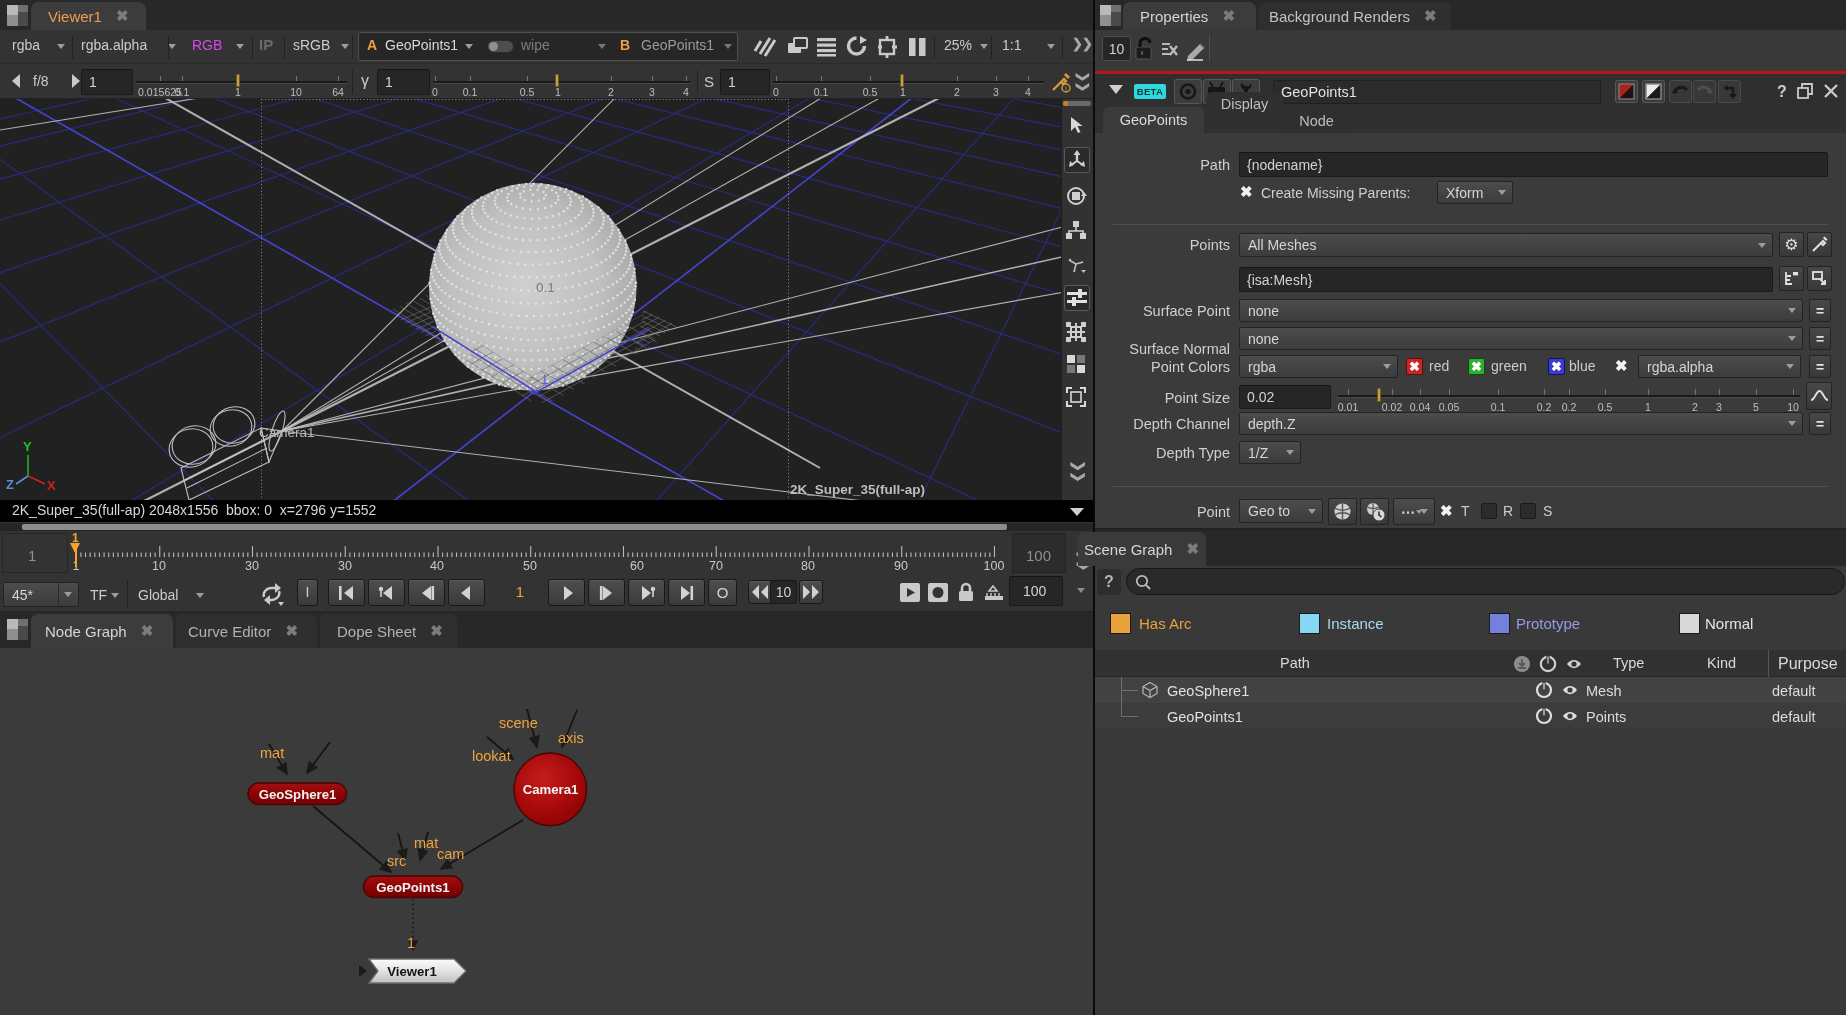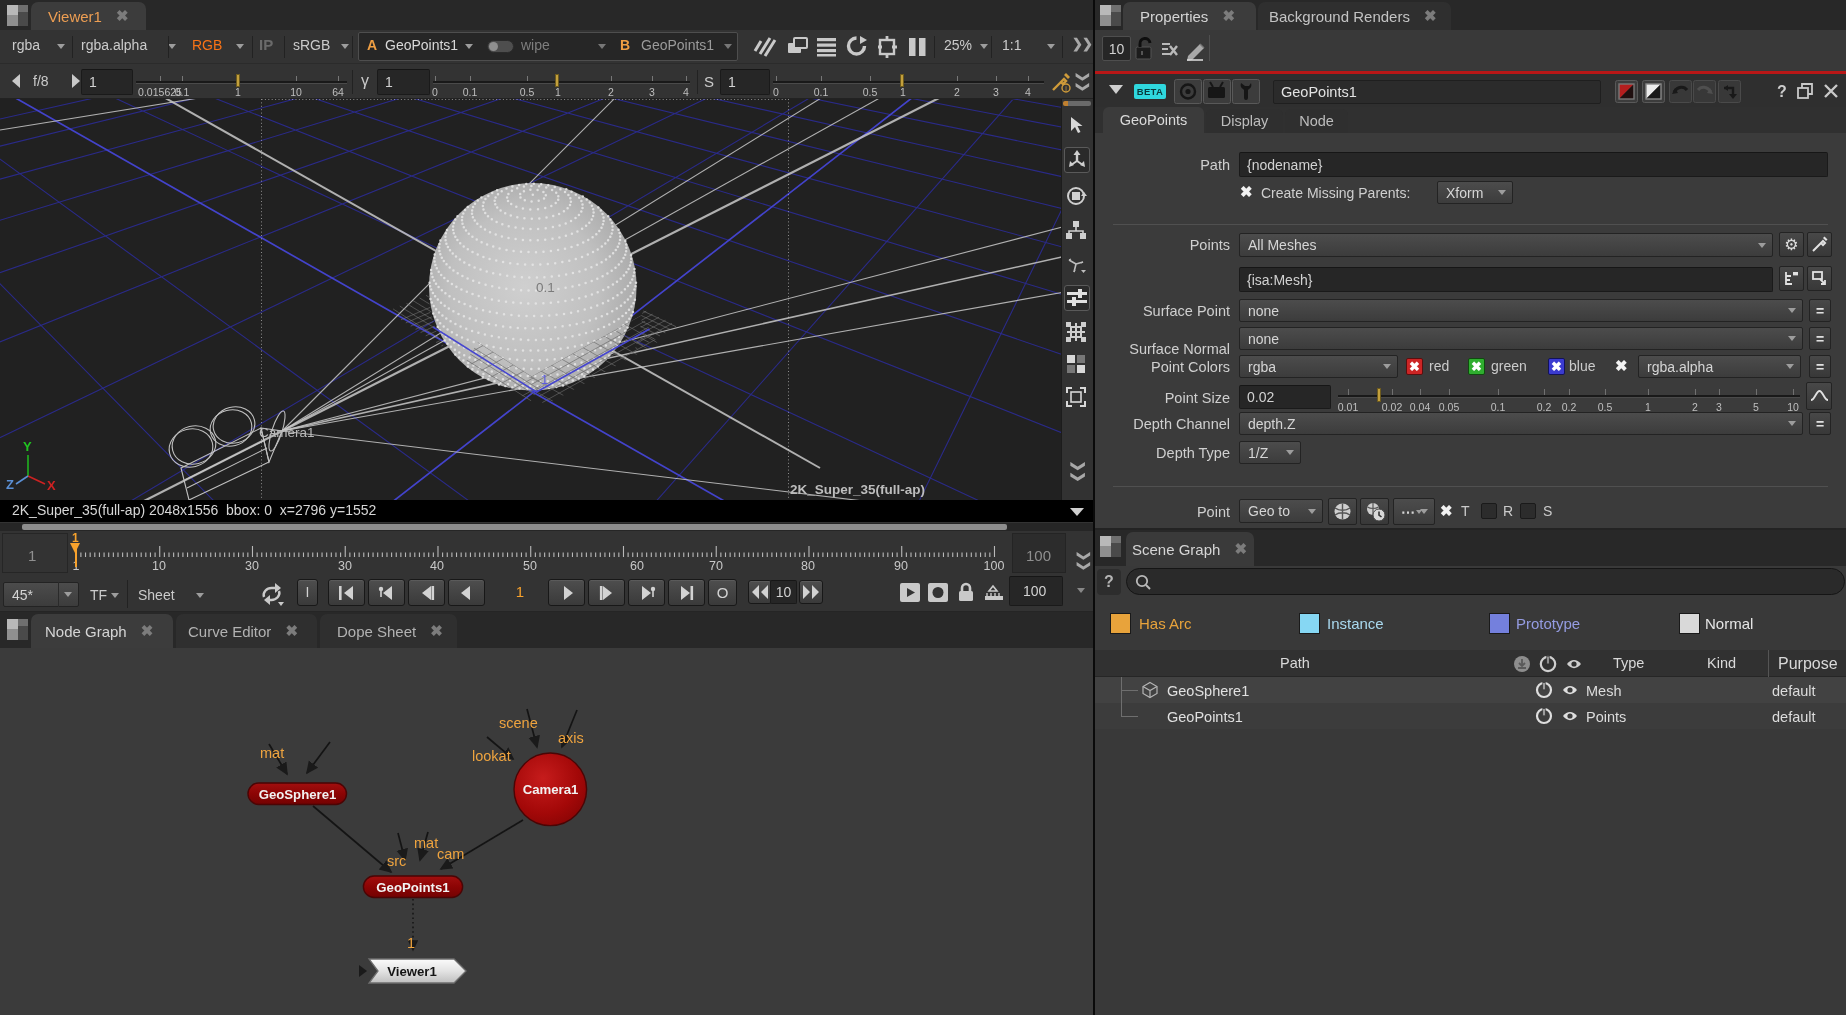--- a/index.html
+++ b/index.html
@@ -38,21 +38,21 @@
     <span style="color:#ed9e53;font-size:15px">Viewer1</span>
     <span class="x">✖</span>
   </div>
 <div class="ab" style="left:0;top:30px;width:1093px;height:34px;background:#333333;border-bottom:1px solid #2b2b2b"></div>
 <div class="ab txt" style="left:12px;top:37px;color:#cbcbcb;font-size:14px">rgba</div>
 <div class="ab arr" style="left:57px;top:44px"></div>
 <div class="ab sep" style="left:72px;top:36px;height:22px"></div>
 <div class="ab txt" style="left:81px;top:37px;color:#cbcbcb;font-size:14px">rgba.alpha</div>
 <div class="ab arr" style="left:168px;top:44px"></div>
 <div class="ab sep" style="left:168px;top:36px;height:22px"></div>
-<div class="ab txt" style="left:192px;top:37px;color:#f97316;font-size:14px">RGB</div>
+<div class="ab txt" style="left:192px;top:37px;color:#d946ef;font-size:14px">RGB</div>
 <div class="ab arr" style="left:236px;top:44px"></div>
 <div class="ab sep" style="left:252px;top:36px;height:22px"></div>
 <div class="ab txt" style="left:259px;top:36px;color:#6a6a6a;font-size:15px;font-weight:bold">IP</div>
 <div class="ab sep" style="left:284px;top:36px;height:22px"></div>
 <div class="ab txt" style="left:293px;top:37px;color:#cbcbcb;font-size:14px">sRGB</div>
 <div class="ab arr" style="left:341px;top:44px"></div>
 <div class="ab sep" style="left:352px;top:36px;height:22px"></div>
 <div class="ab" style="left:358px;top:32px;width:380px;height:29px;background:#262626;border:1px solid #4e4e4e;border-radius:2px"></div>
 <div class="ab txt" style="left:367px;top:37px;color:#f09f43;font-weight:bold">A</div>
 <div class="ab txt" style="left:385px;top:37px;color:#d8d8d8">GeoPoints1</div>
@@ -564,21 +564,21 @@
 <div class="ab" style="left:72px;top:531px;color:#f7a22d;font-size:12px;font-weight:bold">1</div>
 <div class="ab" style="left:1012px;top:533px;width:54px;height:40px;background:#2c2c2c;border:1px solid #242424"></div>
 <div class="ab" style="left:1026px;top:547px;color:#8f8f8f;font-size:15px">100</div>
 <div class="ab chev" style="left:1075px;top:553px;font-size:13px;transform:rotate(90deg)">❯❯</div>
 <div class="ab" style="left:0;top:575px;width:1093px;height:37px;background:#333333;border-bottom:1px solid #252525"></div>
 <div class="combo" style="left:3px;top:582px;width:76px;height:25px">45*</div>
 <div class="ab" style="left:58px;top:582px;width:1px;height:25px;background:#2a2a2a"></div>
 <div class="ab txt" style="left:90px;top:587px">TF</div>
 <div class="ab arr" style="left:111px;top:593px"></div>
 <div class="ab sep" style="left:127px;top:580px;height:28px"></div>
-<div class="ab txt" style="left:138px;top:587px">Sheet</div>
+<div class="ab txt" style="left:138px;top:587px">Global</div>
 <div class="ab arr" style="left:196px;top:593px"></div>
 <svg class="ab" style="left:258px;top:581px" width="28" height="26" viewBox="0 0 28 26">
     <path d="M6 16a8 7 0 0 1 8-9h5" fill="none" stroke="#c9c9c9" stroke-width="2.4"></path>
     <path d="M17 2l6 5-6 5z" fill="#c9c9c9"></path>
     <path d="M21 10a8 7 0 0 1-8 9h-3" fill="none" stroke="#c9c9c9" stroke-width="2.4"></path>
     <path d="M12 14l-6 5 6 5z" fill="#c9c9c9"></path>
     <path d="M20 21h6l-3 4z" fill="#c9c9c9"></path>
   </svg>
 <div class="tbtn" style="left:297px;top:579px;width:21px;height:27px;color:#d2d2d2;font-size:14px;text-align:center;line-height:25px">I</div>
 <div class="tbtn" style="left:328px;top:579px;width:37px;height:27px">
@@ -813,21 +813,21 @@
 <div class="ab" style="left:1777px;top:83px;color:#cdcdcd;font-size:16px;font-weight:bold">?</div>
 <svg class="ab" style="left:1797px;top:83px" width="44" height="18" viewBox="0 0 44 18">
 <g stroke="#c9c9c9" stroke-width="1.8" fill="none">
       <rect x="1" y="5" width="10" height="10"></rect>
       <path d="M5 5V1h10v10h-4"></path>
     </g>
 <path d="M28 2l12 12M40 2 28 14" stroke="#c9c9c9" stroke-width="2.4"></path>
 </svg>
 <div class="ab" style="left:1095px;top:107px;width:751px;height:26px;background:#303030"></div>
 <div class="ab" style="left:1103px;top:107px;width:101px;height:26px;background:#3b3b3b;border-radius:6px 6px 0 0;color:#dadada;font-size:14.5px;text-align:center;line-height:26px">GeoPoints</div>
-<div class="ab" style="left:1206px;top:109px;width:77px;height:24px;background:#2f2f2f;border-radius:6px 6px 0 0;color:#bdbdbd;font-size:14.5px;text-align:center;line-height:24px">Display</div>
+<div class="ab" style="left:1206px;top:92px;width:77px;height:24px;background:#2f2f2f;border-radius:6px 6px 0 0;color:#bdbdbd;font-size:14.5px;text-align:center;line-height:24px">Display</div>
 <div class="ab" style="left:1285px;top:109px;width:63px;height:24px;background:#2f2f2f;border-radius:6px 6px 0 0;color:#bdbdbd;font-size:14.5px;text-align:center;line-height:24px">Node</div>
 <div class="ab" style="left:1095px;top:133px;width:751px;height:395px;background:#3b3b3b"></div>
 <div class="plabel" style="left:1100px;top:157px;width:130px">Path</div>
 <div class="field" style="left:1239px;top:152px;width:589px;height:25px">{nodename}</div>
 <div class="xmark" style="left:1240px;top:183px">✖</div>
 <div class="ab txt" style="left:1261px;top:185px;color:#cfcfcf">Create Missing Parents:</div>
 <div class="combo" style="left:1437px;top:181px;width:76px;height:23px">Xform</div>
 <div class="ab" style="left:1113px;top:224px;width:715px;height:1px;background:#505050"></div>
 <div class="plabel" style="left:1100px;top:237px;width:130px">Points</div>
 <div class="combo" style="left:1239px;top:233px;width:534px;height:24px">All Meshes</div>
@@ -928,21 +928,21 @@
 <div class="combo" style="left:1393px;top:498px;width:42px;height:27px;font-weight:bold;letter-spacing:1px;padding-left:7px">⋯<span class="arr" style="right:3px;top:auto;bottom:1px;border-left-width:3.5px;border-right-width:3.5px;border-top-width:4px"></span></div>
 <div class="xmark" style="left:1440px;top:502px">✖</div>
 <div class="ab txt" style="left:1461px;top:503px">T</div>
 <div class="ab" style="left:1481px;top:503px;width:16px;height:16px;background:#2c2c2c;border:1px solid #1a1a1a;border-radius:2px"></div>
 <div class="ab txt" style="left:1503px;top:503px">R</div>
 <div class="ab" style="left:1520px;top:503px;width:16px;height:16px;background:#2c2c2c;border:1px solid #1a1a1a;border-radius:2px"></div>
 <div class="ab txt" style="left:1543px;top:503px">S</div>
 <div class="ab" style="left:1095px;top:528px;width:751px;height:2px;background:#232323"></div>
 <div class="ab" style="left:1095px;top:530px;width:751px;height:36px;background:#282828"></div>
 <div class="cornericon" style="left:1100px;top:536px"></div>
-<div class="tab" style="left:1126px;top:532px;height:34px;width:128px;background:#3a3a3a;padding-left:6px">
+<div class="tab" style="left:1078px;top:532px;height:34px;width:128px;background:#3a3a3a;padding-left:6px">
     <span style="color:#d5d5d5;font-size:15px">Scene Graph</span>
     <span class="x">✖</span>
   </div>
 <div class="ab" style="left:1095px;top:566px;width:751px;height:449px;background:#393939"></div>
 <div class="ab" style="left:1097px;top:569px;width:24px;height:26px;background:#2d2d2d;border-radius:4px;color:#b5b5b5;font-size:16px;font-weight:bold;text-align:center;line-height:26px">?</div>
 <div class="ab" style="left:1126px;top:568px;width:719px;height:27px;background:#2a2a2a;border:1px solid #151515;border-radius:13.5px"></div>
 <svg class="ab" style="left:1134px;top:573px" width="18" height="18">
     <circle cx="8" cy="8" r="5.2" fill="none" stroke="#b9b9b9" stroke-width="1.8"></circle>
     <path d="M12 12l4 4" stroke="#b9b9b9" stroke-width="2"></path>
   </svg>

